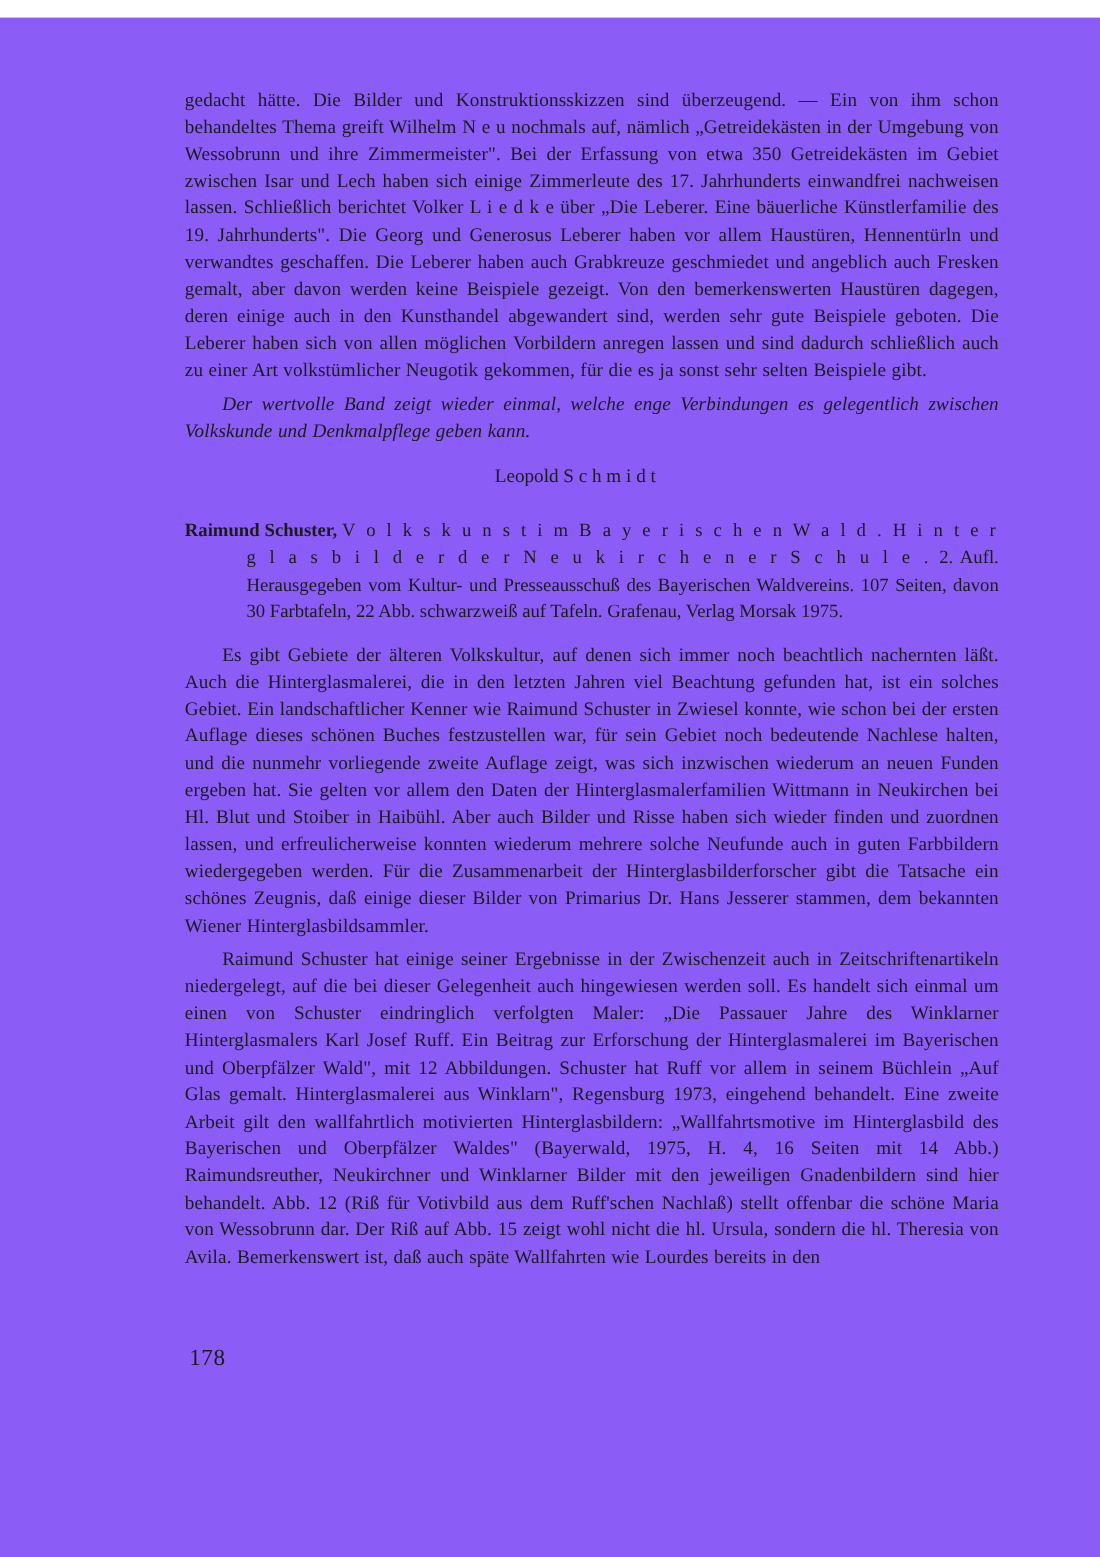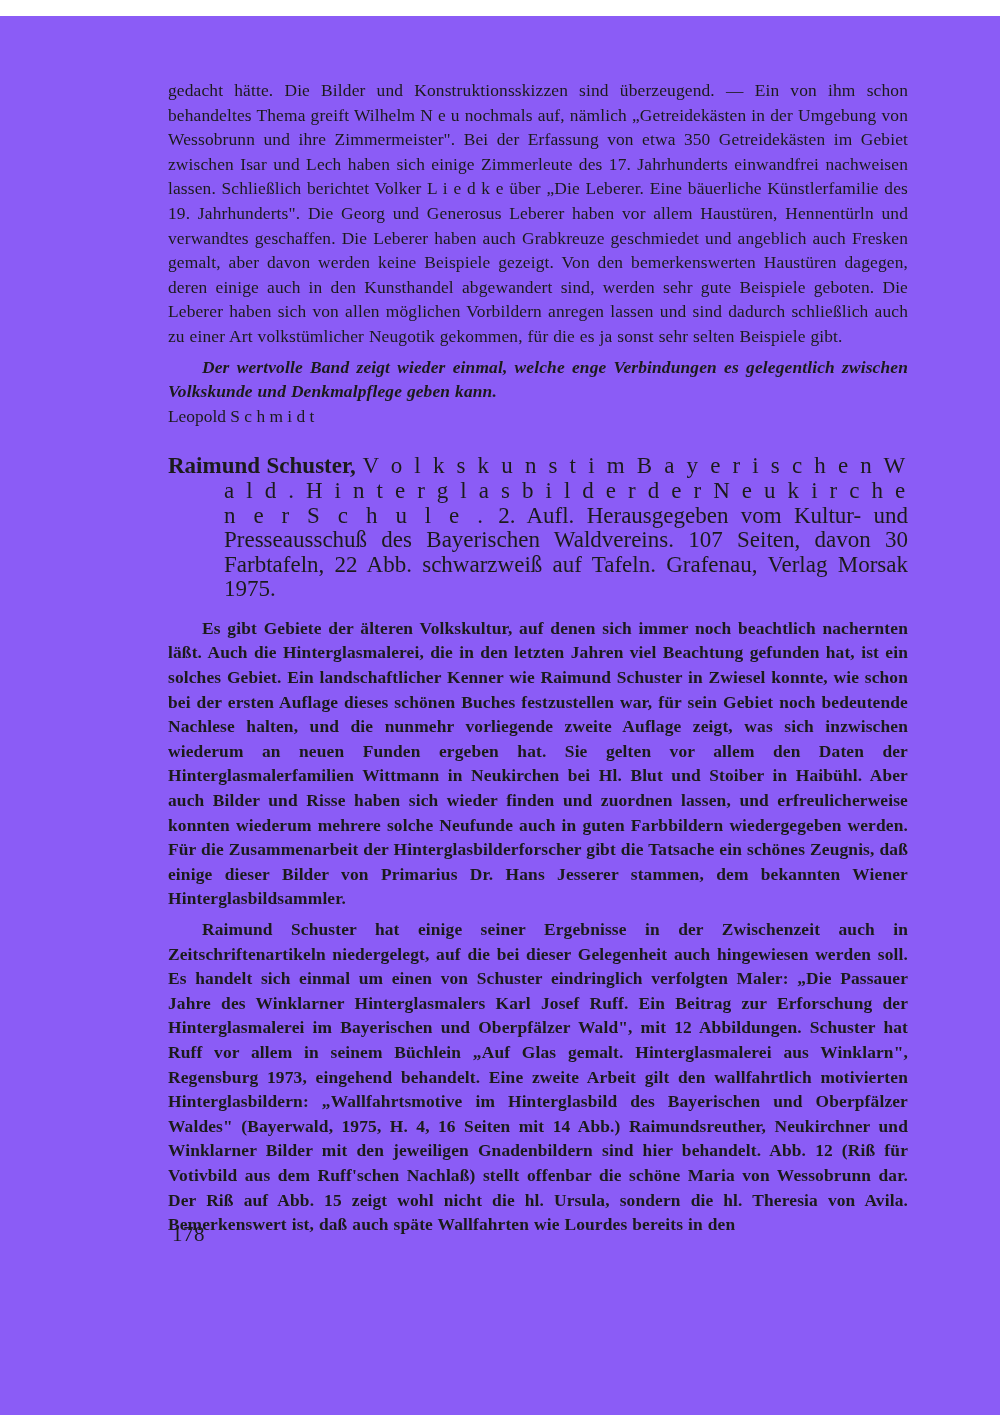--- a/index.html
+++ b/index.html
@@ -33,35 +33,35 @@
     text-align: justify;
     text-justify: inter-word;
     font-size: 17.4px;
     line-height: 24.6px;
     letter-spacing: 0.15px;
     word-spacing: 0.4px;
     hyphens: manual;
   }
   p.indent {
     text-indent: 34px;
-    font-weight: bold;
   }
   .gap-sm { height: 6px; }
   .gap-md { height: 14px; }
   .gap-lg { height: 26px; }
 
   .signature {
-    text-align: left;
+    text-align: center;
     font-size: 17.4px;
     line-height: 24.6px;
+    margin-top: 16px;
     padding-right: 30px;
   }
 
   .review-head {
-    font-size: 23px;
+    font-size: 17px;
     line-height: 24.6px;
     text-align: justify;
     margin: 0;
   }
   .review-head .hang {
     display: block;
     padding-left: 56px;
     text-indent: -56px;
   }
   .author-bold {

